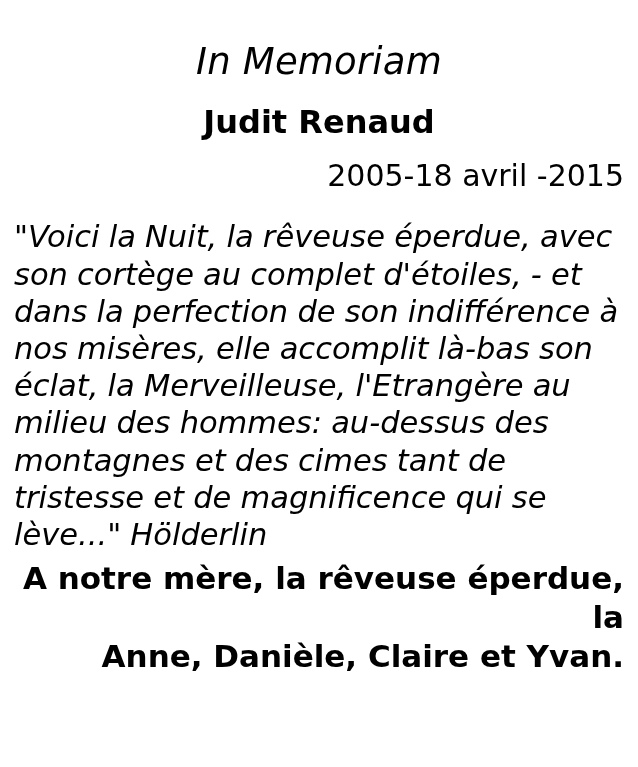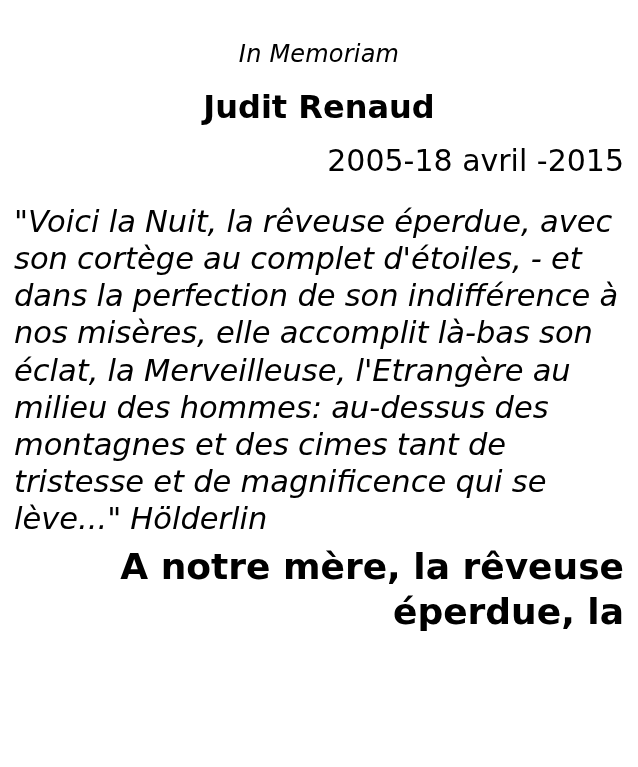--- a/index.html
+++ b/index.html
@@ -17,21 +17,21 @@
   .memorial {
     box-sizing: border-box;
     width: 638px;
     height: 767px;
     padding: 40px 14px 0 14px;
     display: block;
   }
   .header-line {
     text-align: center;
     font-style: italic;
-    font-size: 24px;
+    font-size: 37px;
     line-height: 1.2;
     letter-spacing: 0.2px;
   }
   .name {
     text-align: center;
     font-weight: bold;
     font-size: 32px;
     line-height: 1.25;
     margin-top: 18px;
     letter-spacing: 0px;
@@ -46,32 +46,33 @@
     margin-top: 24px;
     font-style: italic;
     font-size: 30.5px;
     line-height: 1.22;
     text-align: left;
     word-spacing: -0.5px;
   }
   .dedication {
     margin-top: 6px;
     font-weight: bold;
-    font-size: 36px;
+    font-size: 31px;
     line-height: 1.25;
     text-align: right;
   }
   .dedication div {
     display: block;
   }
 </style>
 </head>
 <body>
 
 <div class="memorial">
   <div class="header-line">In Memoriam</div>
   <div class="name">Judit Renaud</div>
   <div class="dates">2005-18 avril -2015</div>
   <div class="quote">"Voici la Nuit, la rêveuse éperdue, avec son cortège au complet d'étoiles, - et dans la perfection de son indifférence à nos misères, elle accomplit là-bas son éclat, la Merveilleuse, l'Etrangère au milieu des hommes: au-dessus des montagnes et des cimes tant de tristesse et de magnificence qui se lève..." Hölderlin</div>
   <div class="dedication">
     <div>A notre mère, la rêveuse éperdue, la</div>
+    <div>Anne, Danièle, Claire et Yvan.</div>
   </div>
 </div>
 
 </body></html>

